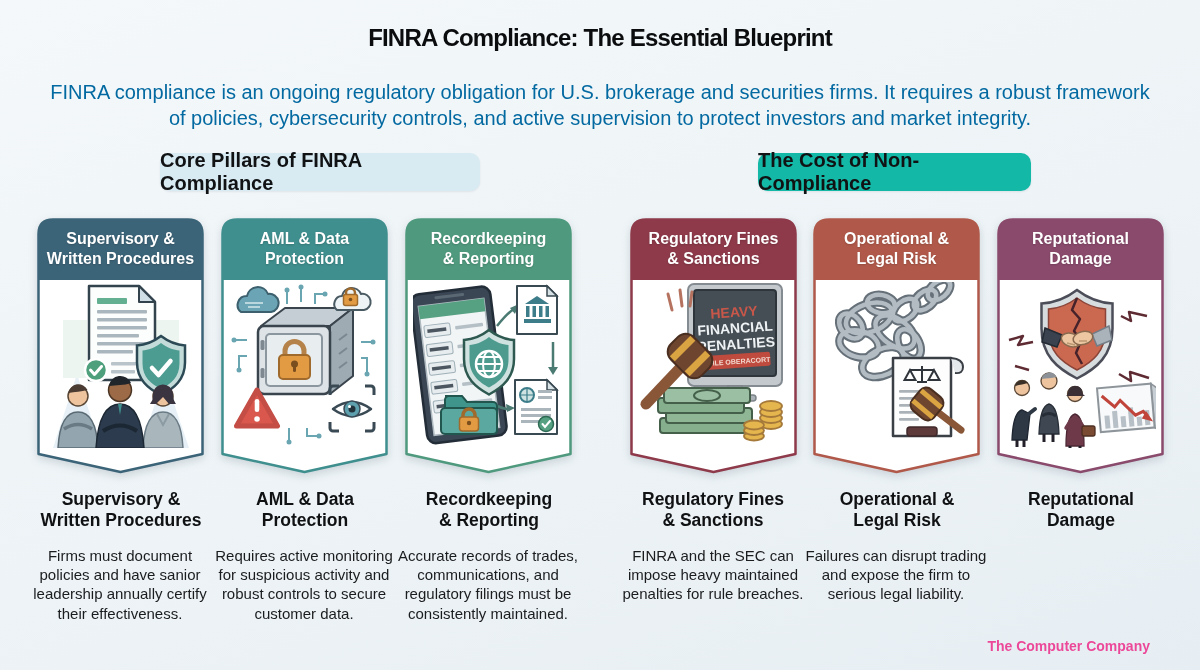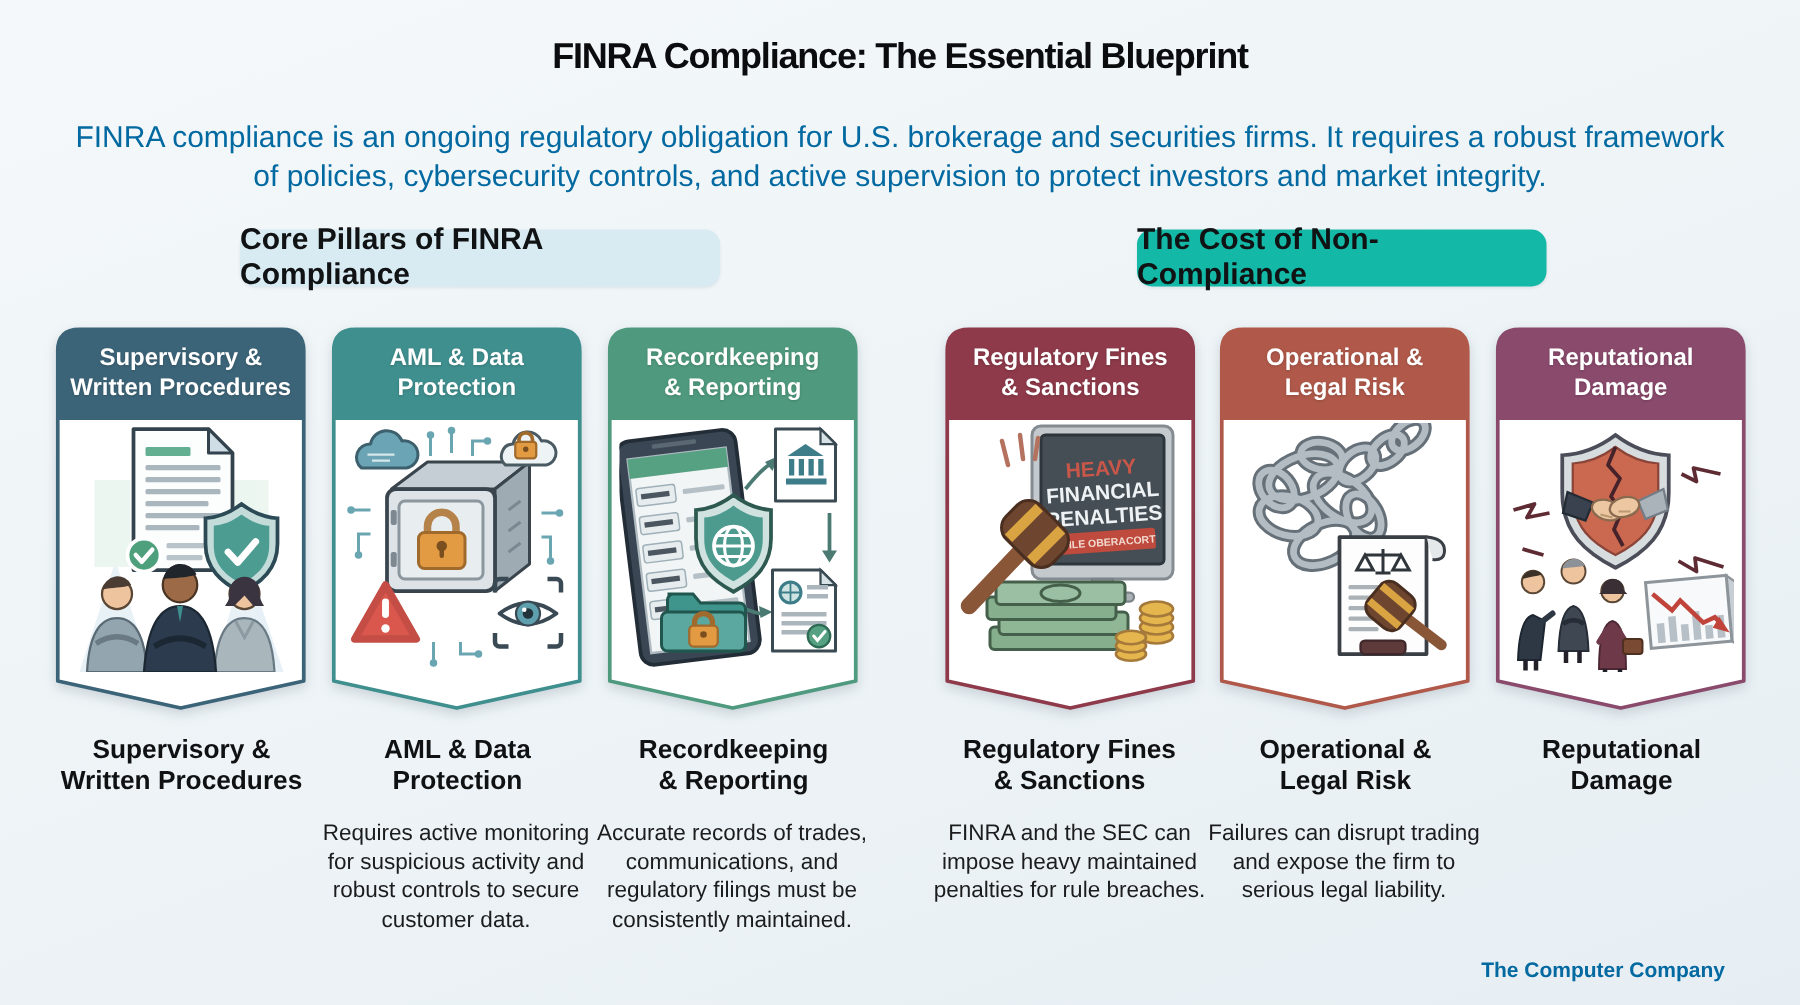--- a/index.html
+++ b/index.html
@@ -47,21 +47,21 @@
     position:absolute; top:489px; width:190px; text-align:center;
     font-size:17.5px; font-weight:bold; line-height:1.22;
     color:#101113; white-space:pre-line;
   }
   .card-desc {
     position:absolute; top:546px; width:192px; text-align:center;
     font-size:15px; line-height:1.28; color:#1b1c1e;
   }
   .brand {
     position:absolute; top:638px; right:50px;
-    font-size:14px; font-weight:bold; color:#0369a1;
+    font-size:14px; font-weight:bold; color:#ec4899;
   }
   svg text { font-family:"Liberation Sans", sans-serif; }
 </style>
 </head>
 <body>
 
 <div class="canvas">
 
   <div class="title">FINRA Compliance: The Essential Blueprint</div>
   <div class="subtitle">FINRA compliance is an ongoing regulatory obligation for U.S. brokerage and securities firms. It requires a robust framework
@@ -473,19 +473,20 @@
 Protection</div>
   <div class="card-title" style="left:394px">Recordkeeping
 &amp; Reporting</div>
   <div class="card-title" style="left:618px">Regulatory Fines
 &amp; Sanctions</div>
   <div class="card-title" style="left:802px">Operational &amp;
 Legal Risk</div>
   <div class="card-title" style="left:986px">Reputational
 Damage</div>
 
+  <div class="card-desc" style="left:24px">Firms must document policies and have sanior leadership annually certify their effectiveness.</div>
   <div class="card-desc" style="left:208px">Requires active monitoring for suspicious activity and robust controls to secure customer data.</div>
   <div class="card-desc" style="left:392px">Accurate records of trades, communications, and regulatory filings must be consistently maintained.</div>
   <div class="card-desc" style="left:617px">FINRA and the SEC can impose heavy maintained penalties for rule breaches.</div>
   <div class="card-desc" style="left:800px">Failures can disrupt trading and expose the firm to serious legal liability.</div>
 
   <div class="brand">The Computer Company</div>
 </div>
 
 </body></html>

